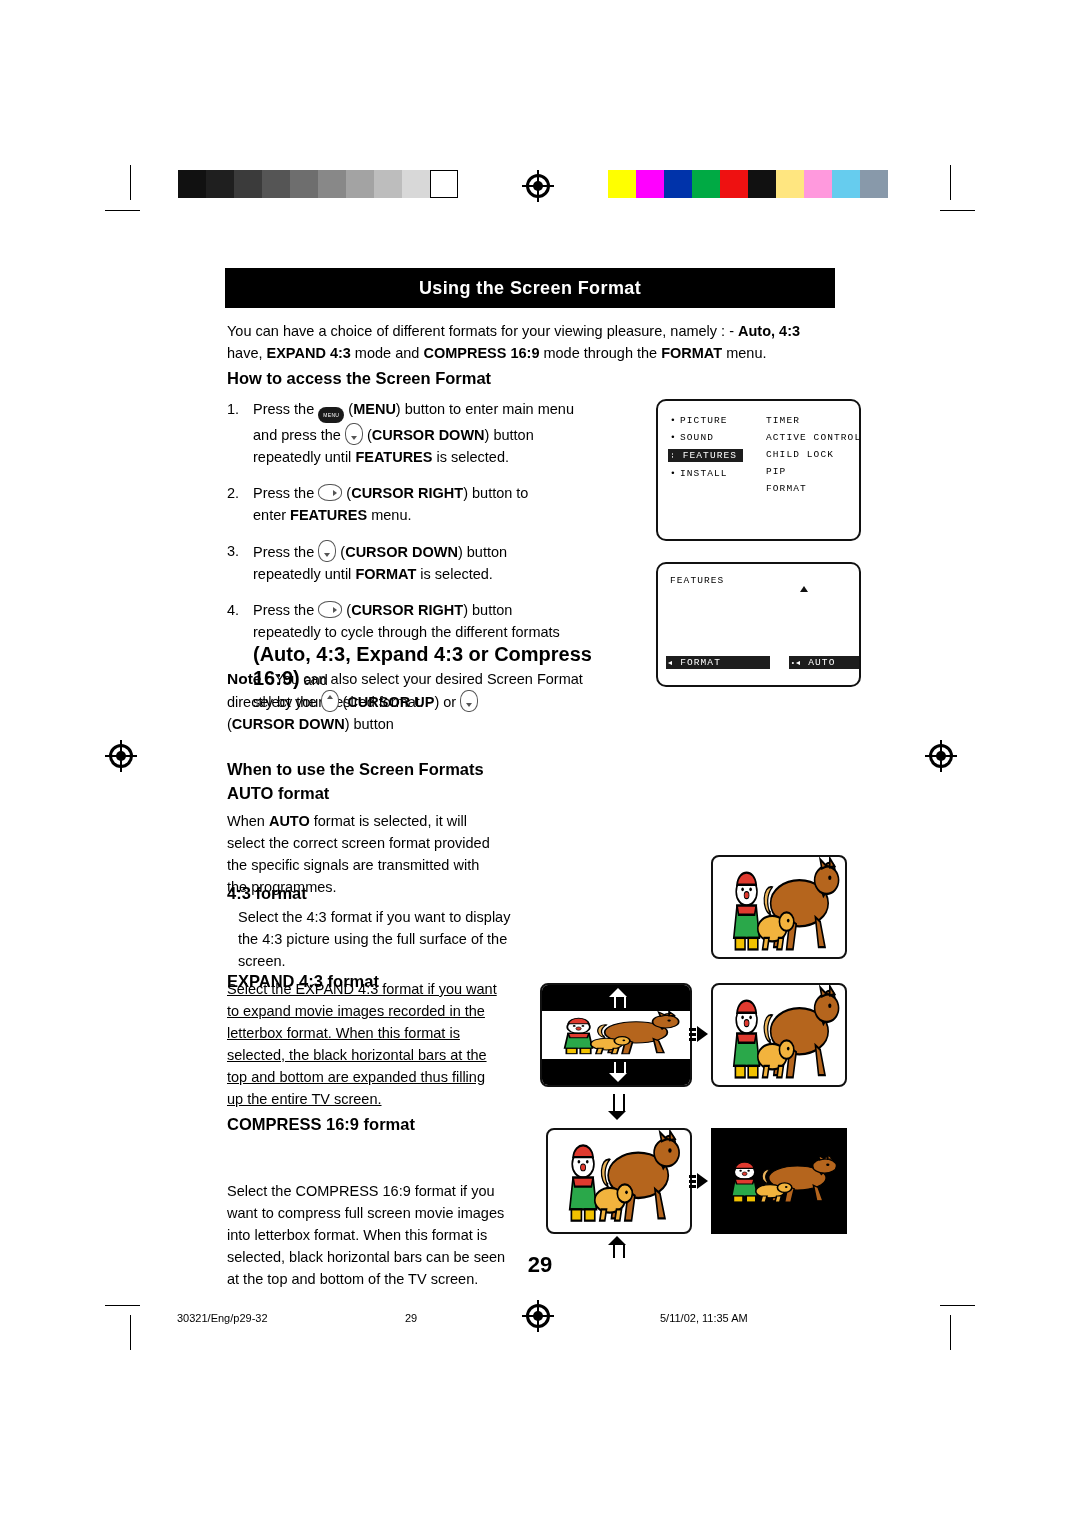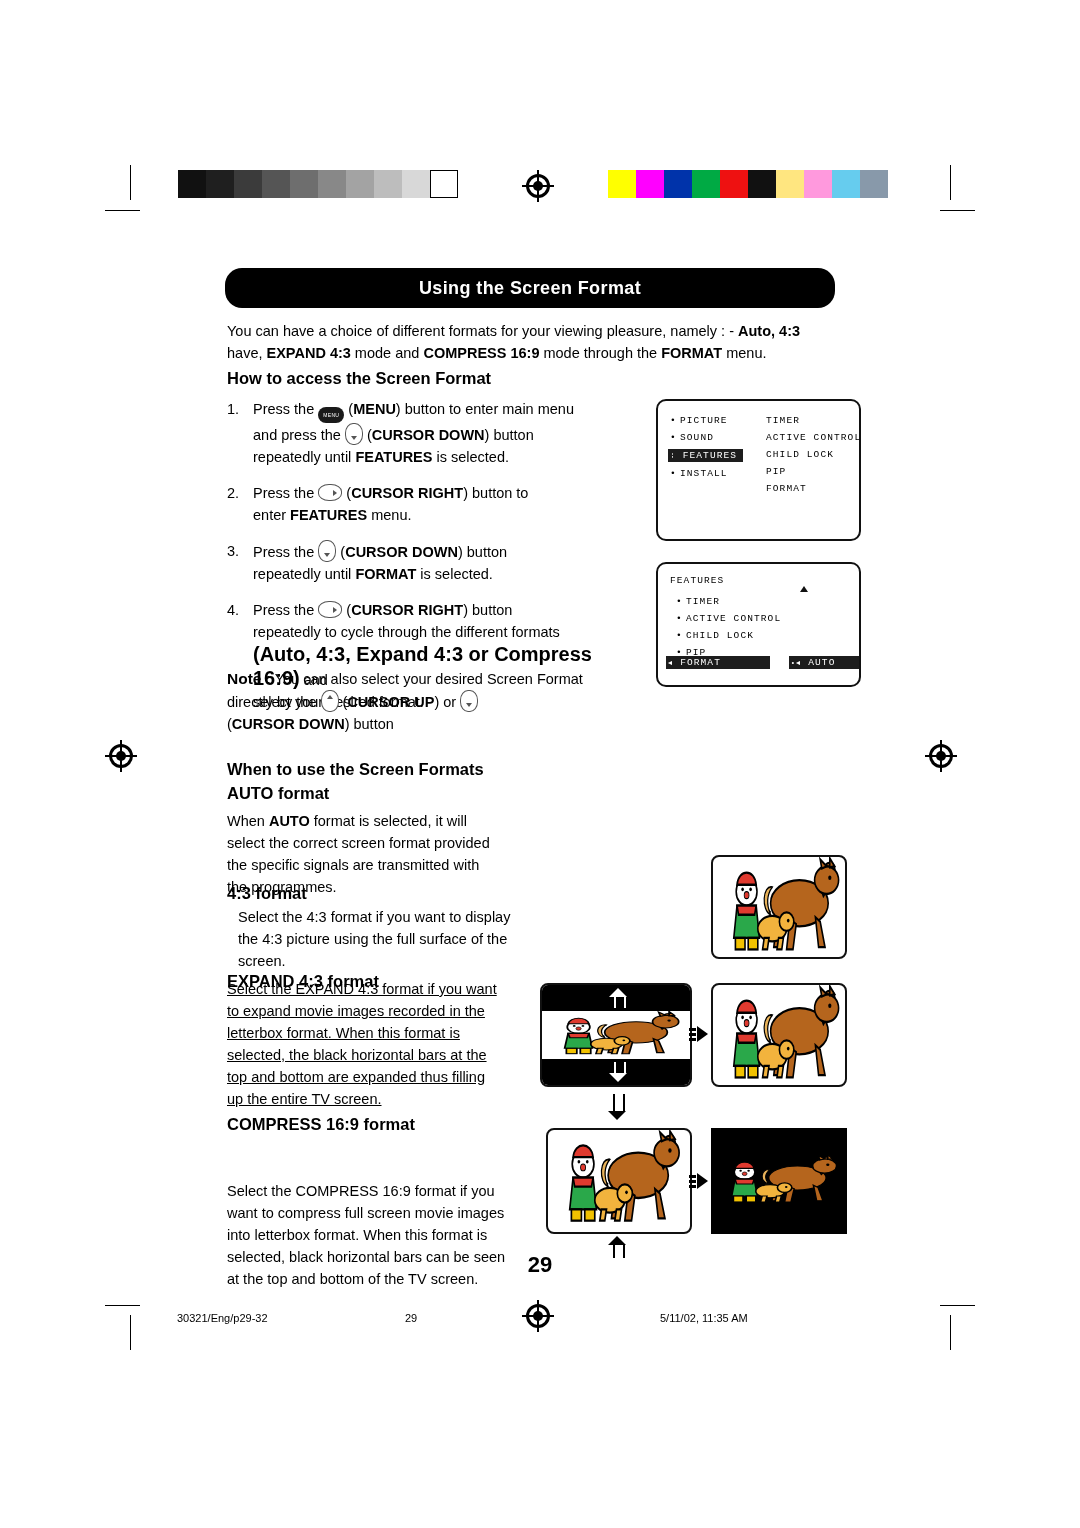--- a/index.html
+++ b/index.html
@@ -26,21 +26,21 @@
   .reg .lv { position:absolute; left:15px; top:0; width:2px; height:32px; background:#000; }
 
   .swatches { position:absolute; display:flex; }
   .swatches div { width:28px; height:28px; }
 
   
   .title-bar {
     position:absolute; left:225px; top:268px; width:610px; height:40px;
     background:#000; color:#fff;
     display:flex; align-items:center; justify-content:center;
-    font-weight:bold; font-size:18px; letter-spacing:.4px;border-radius:17px;
+    font-weight:bold; font-size:18px; letter-spacing:.4px;
   }
 
   .intro {
     position:absolute; left:227px; top:320px; width:612px;
     font-size:14.5px; line-height:22px;
   }
   .intro b { font-weight:bold; }
 
   h2.sec {
     position:absolute; font-size:16.5px; font-weight:bold; margin:0;
@@ -248,26 +248,20 @@
     <div class="row"><span>PIP</span></div>
     <div class="row"><span>FORMAT</span></div>
   </div>
 </div>
 
 <div class="osd" style="left:656px;top:562px;width:205px;height:125px;">
   <div class="col" style="left:12px;top:11px;">
     <div class="row"><span>FEATURES</span></div>
   </div>
   <div style="position:absolute;left:142px;top:22px;width:0;height:0;border-left:4px solid transparent;border-right:4px solid transparent;border-bottom:6px solid #111;"></div>
-  <div class="col" style="left:18px;top:32px;">
-    <div class="row"><span class="bullet">•</span><span>TIMER</span></div>
-    <div class="row"><span class="bullet">•</span><span>ACTIVE CONTROL</span></div>
-    <div class="row"><span class="bullet">•</span><span>CHILD LOCK</span></div>
-    <div class="row"><span class="bullet">•</span><span>PIP</span></div>
-  </div>
   <div style="position:absolute;left:8px;top:92px;">
     <span class="hl" style="width:96px;"><span style="font-size:7px;">◄</span> <span>FORMAT</span></span>
     <span class="hl" style="margin-left:12px;width:62px;"><span style="font-size:7px;">•◄</span> <span>AUTO</span></span>
   </div>
 </div>
 
 <h2 class="sec" style="left:227px;top:760px;">When to use the Screen Formats</h2>
 <h2 class="sec" style="left:227px;top:784px;">AUTO format</h2>
 
 <div class="body-txt" style="left:227px;top:810px;width:320px;">

